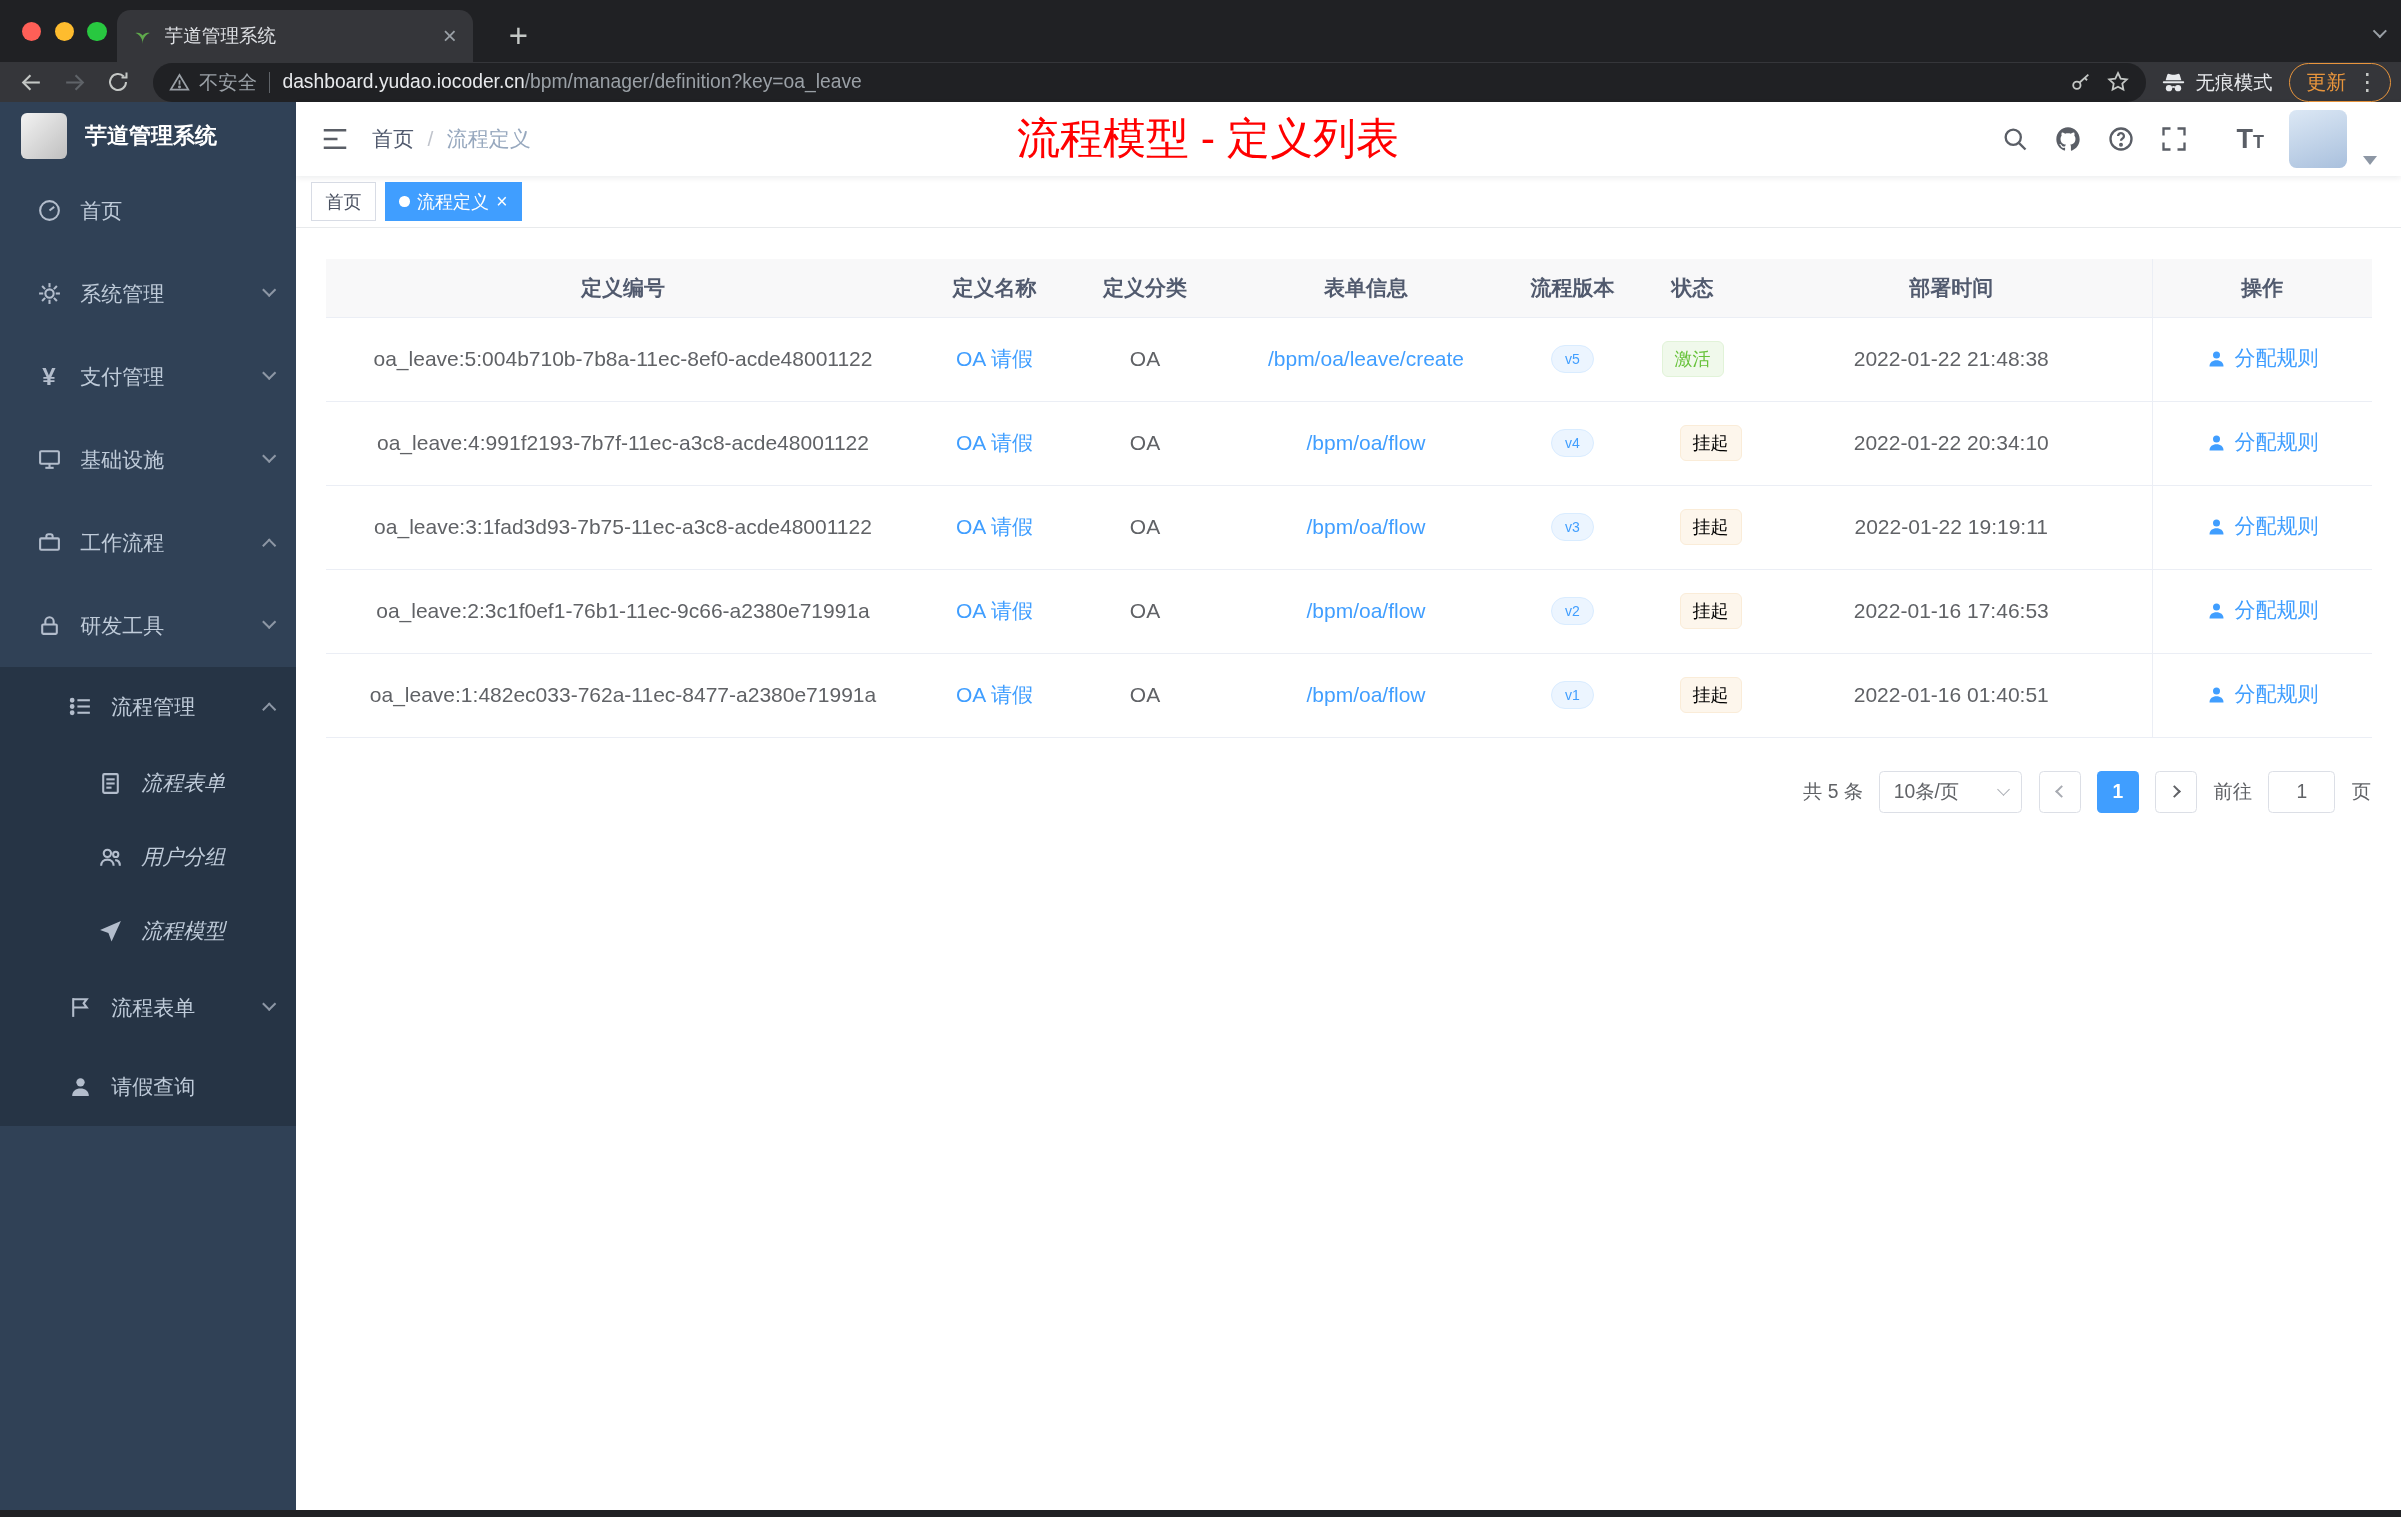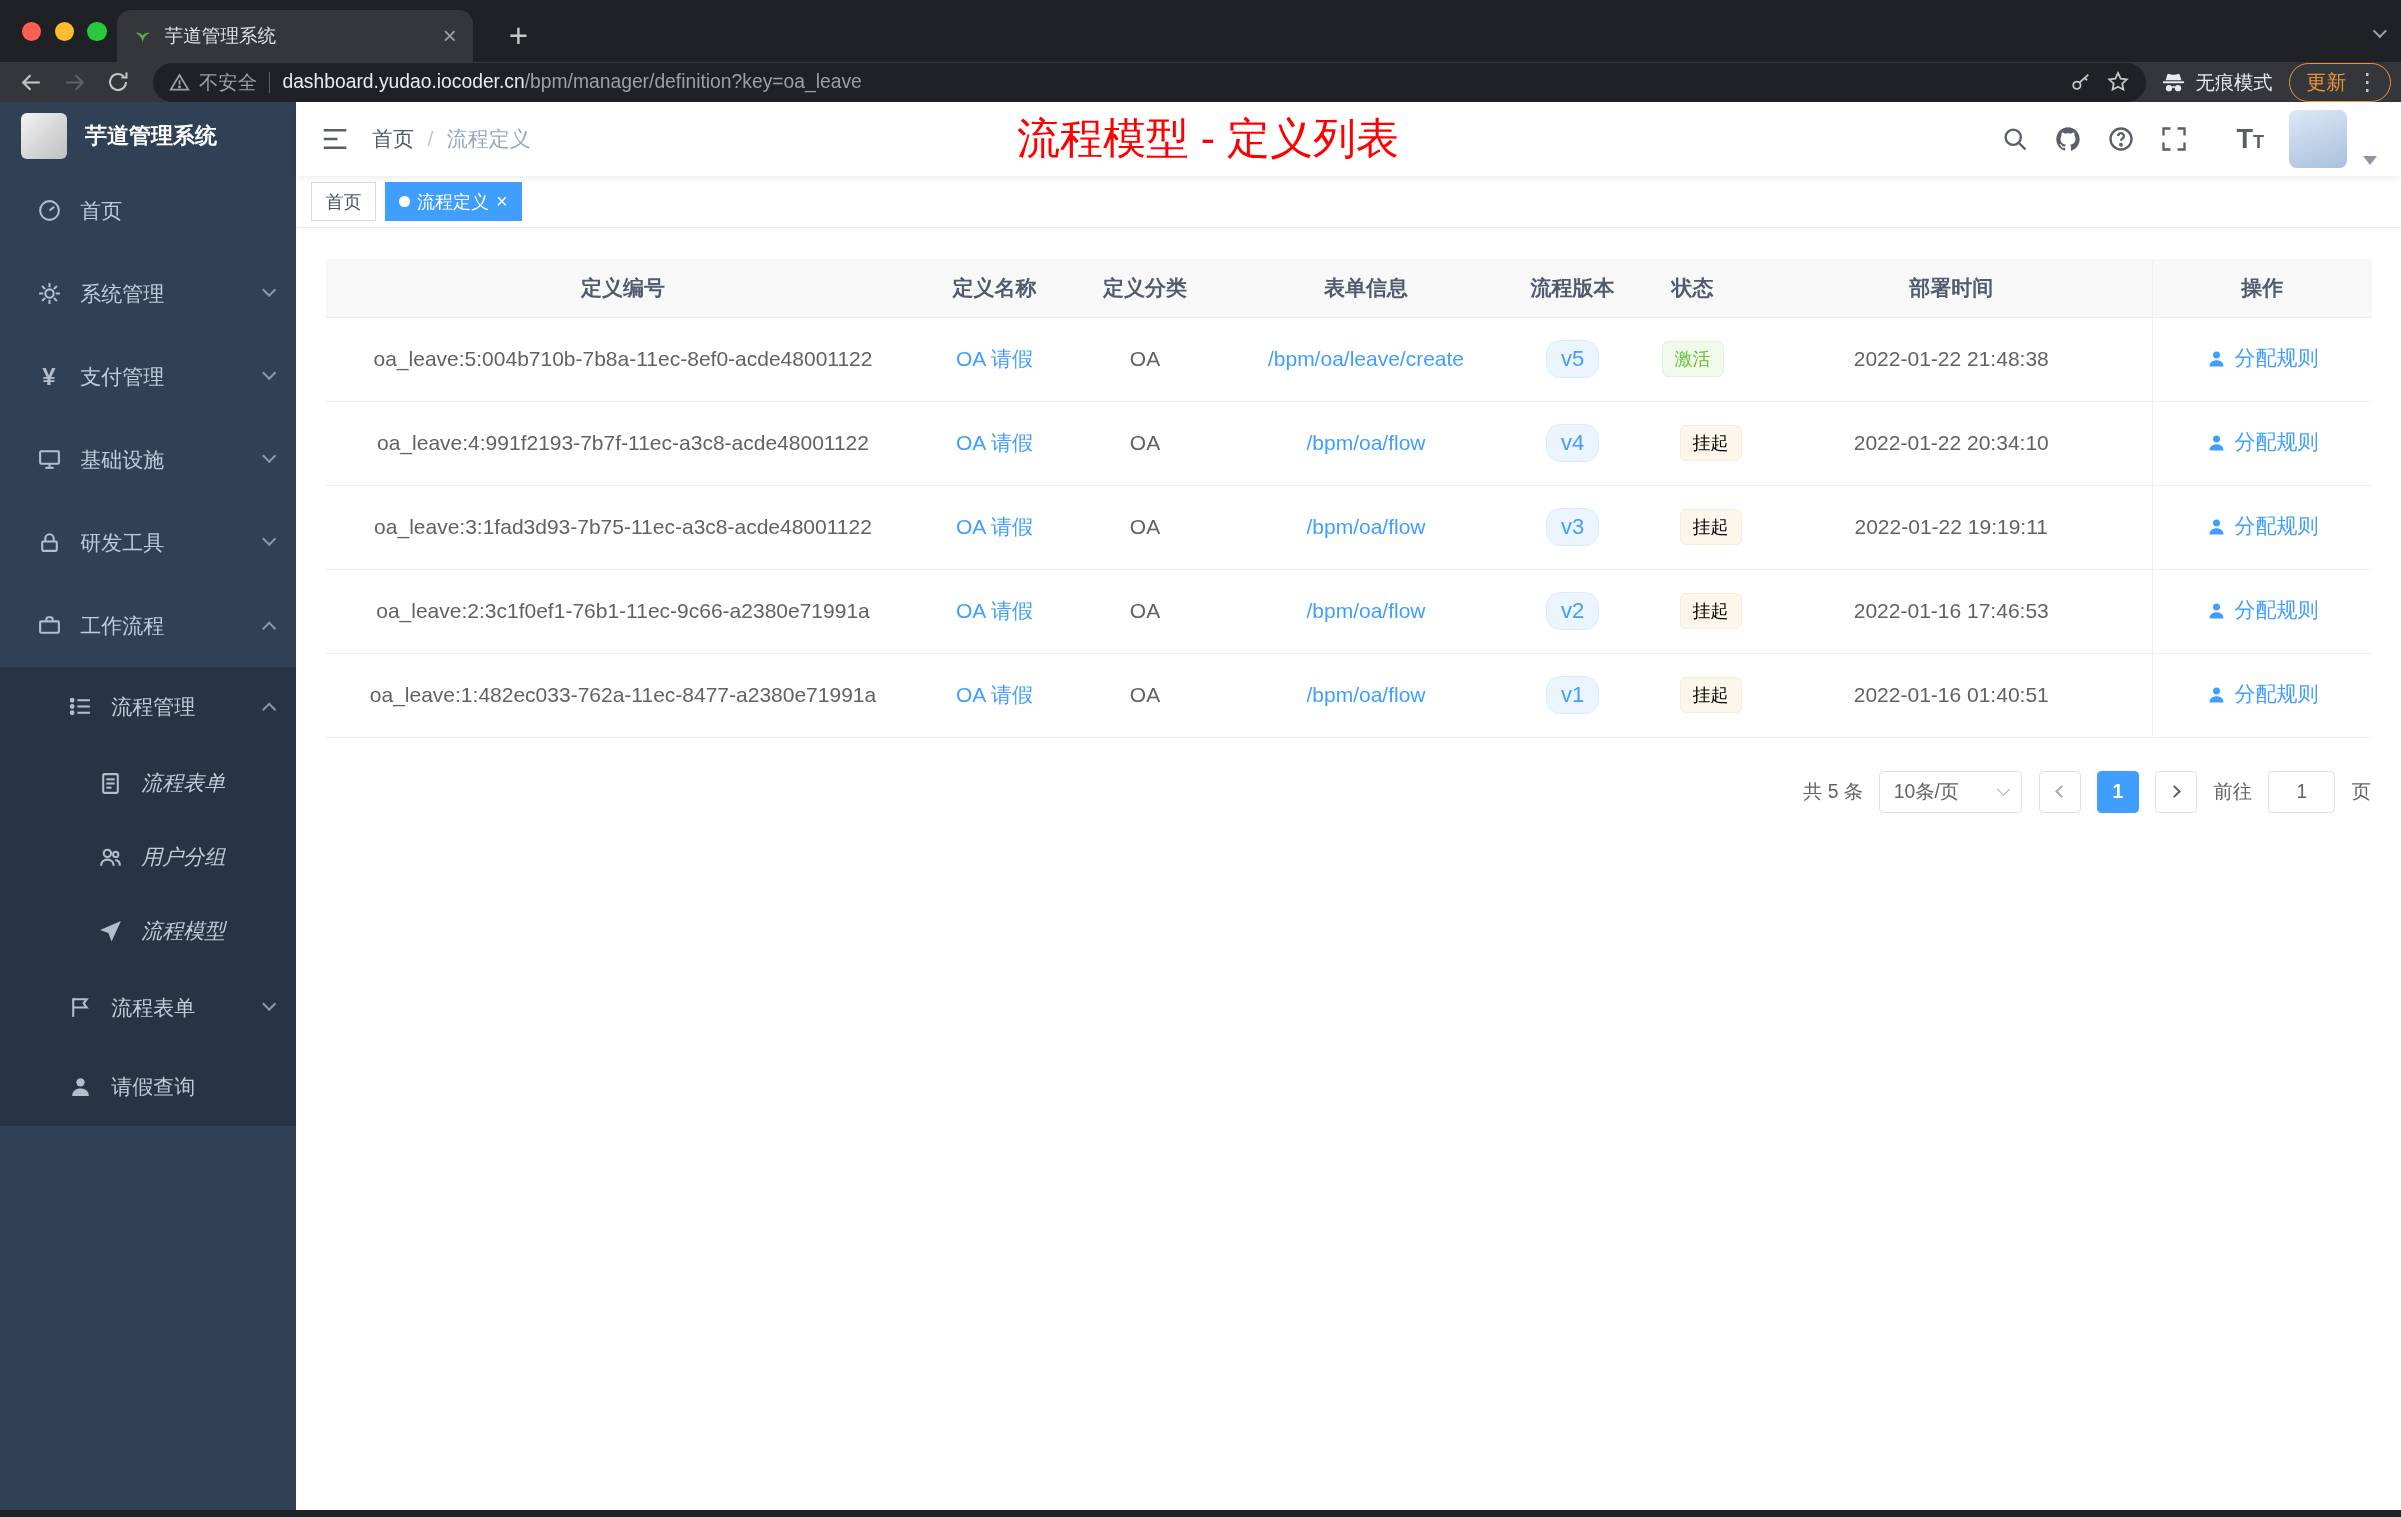--- a/index.html
+++ b/index.html
@@ -91,21 +91,21 @@
   .page { flex: 1; padding: 31px 30px; background: #fff; overflow: hidden; }
 
   table.def-table { width: 100%; border-collapse: collapse; table-layout: fixed; font-size: 21px; color: #606266; }
   .def-table th { background: #f8f8f9; color: #515a6e; font-weight: 700; height: 58px; text-align: center;
                   border-bottom: 0.7px solid #ebeef5; font-size: 21px; }
   .def-table td { height: 84px; border-bottom: 0.7px solid #ebeef5; text-align: center; padding: 0 7.4px;
                   white-space: nowrap; overflow: hidden; }
   .def-table .op-col { border-left: 0.7px solid #ebeef5; }
   .lnk { color: #409eff; cursor: pointer; text-decoration: none; }
   .ver-tag { display: inline-block; padding: 5.2px 13.4px; background: #ecf5ff; border: 0.7px solid #d9ecff;
-             border-radius: 14px; color: #409eff; font-size: 22px; }
+             border-radius: 14px; color: #409eff; font-size: 14px; }
   .status-tag { display: inline-block; padding: 5.2px 12px; border-radius: 6px; font-size: 18px; }
   .status-tag.success { background: #f0f9eb; border: 0.7px solid #e1f3d8; color: #67c23a; }
   .status-tag.warning { background: #fdf6ec; border: 0.7px solid #faecd8; color: #000000; margin-left: 36px; }
   .action-link { color: #409eff; font-size: 21px; display: inline-flex; align-items: center; gap: 7.4px; cursor: pointer; }
   .action-link svg { width: 21px; height: 21px; }
 
   .pagination { margin-top: 33px; display: flex; justify-content: flex-end; align-items: center; gap: 16.3px;
                 font-size: 19.3px; color: #606266; }
   .size-select { width: 143px; height: 42px; border: 0.7px solid #dcdfe6; border-radius: 4.5px; display: flex;
                  align-items: center; justify-content: space-between; padding: 0 13.4px; color: #606266; cursor: pointer; }
@@ -250,37 +250,37 @@
             <line x1="8" y1="20" x2="16" y2="20"></line>
           </svg>
       </span>
       <span class="mi-label">基础设施</span>
       <span class="chev down"></span>
     </div>
 
     <div class="menu-item lvl1">
       <span class="mi-icon">
         <svg viewBox="0 0 24 24" fill="none" stroke="currentColor" stroke-width="2">
+            <rect x="3" y="8" width="18" height="11" rx="1"></rect>
+            <path d="M9 8 V6 a2 2 0 0 1 2-2 h2 a2 2 0 0 1 2 2 v2"></path>
+          </svg>
+      </span>
+      <span class="mi-label">工作流程</span>
+      <span class="chev up"></span>
+    </div>
+
+    <div class="menu-item lvl1">
+      <span class="mi-icon">
+        <svg viewBox="0 0 24 24" fill="none" stroke="currentColor" stroke-width="2">
             <rect x="5" y="11" width="14" height="9" rx="1"></rect>
             <path d="M8 11 V8 a4 4 0 0 1 8 0 v3"></path>
           </svg>
       </span>
       <span class="mi-label">研发工具</span>
       <span class="chev down"></span>
-    </div>
-
-    <div class="menu-item lvl1">
-      <span class="mi-icon">
-        <svg viewBox="0 0 24 24" fill="none" stroke="currentColor" stroke-width="2">
-            <rect x="3" y="8" width="18" height="11" rx="1"></rect>
-            <path d="M9 8 V6 a2 2 0 0 1 2-2 h2 a2 2 0 0 1 2 2 v2"></path>
-          </svg>
-      </span>
-      <span class="mi-label">工作流程</span>
-      <span class="chev up"></span>
     </div>
 
     <div class="submenu">
       <div class="menu-item lvl2">
         <span class="mi-icon">
           <svg viewBox="0 0 24 24" stroke="currentColor" stroke-width="2" fill="currentColor">
               <line x1="9" y1="6" x2="21" y2="6"></line>
               <line x1="9" y1="12" x2="21" y2="12"></line>
               <line x1="9" y1="18" x2="21" y2="18"></line>
               <circle cx="4" cy="6" r="1.3"></circle>

